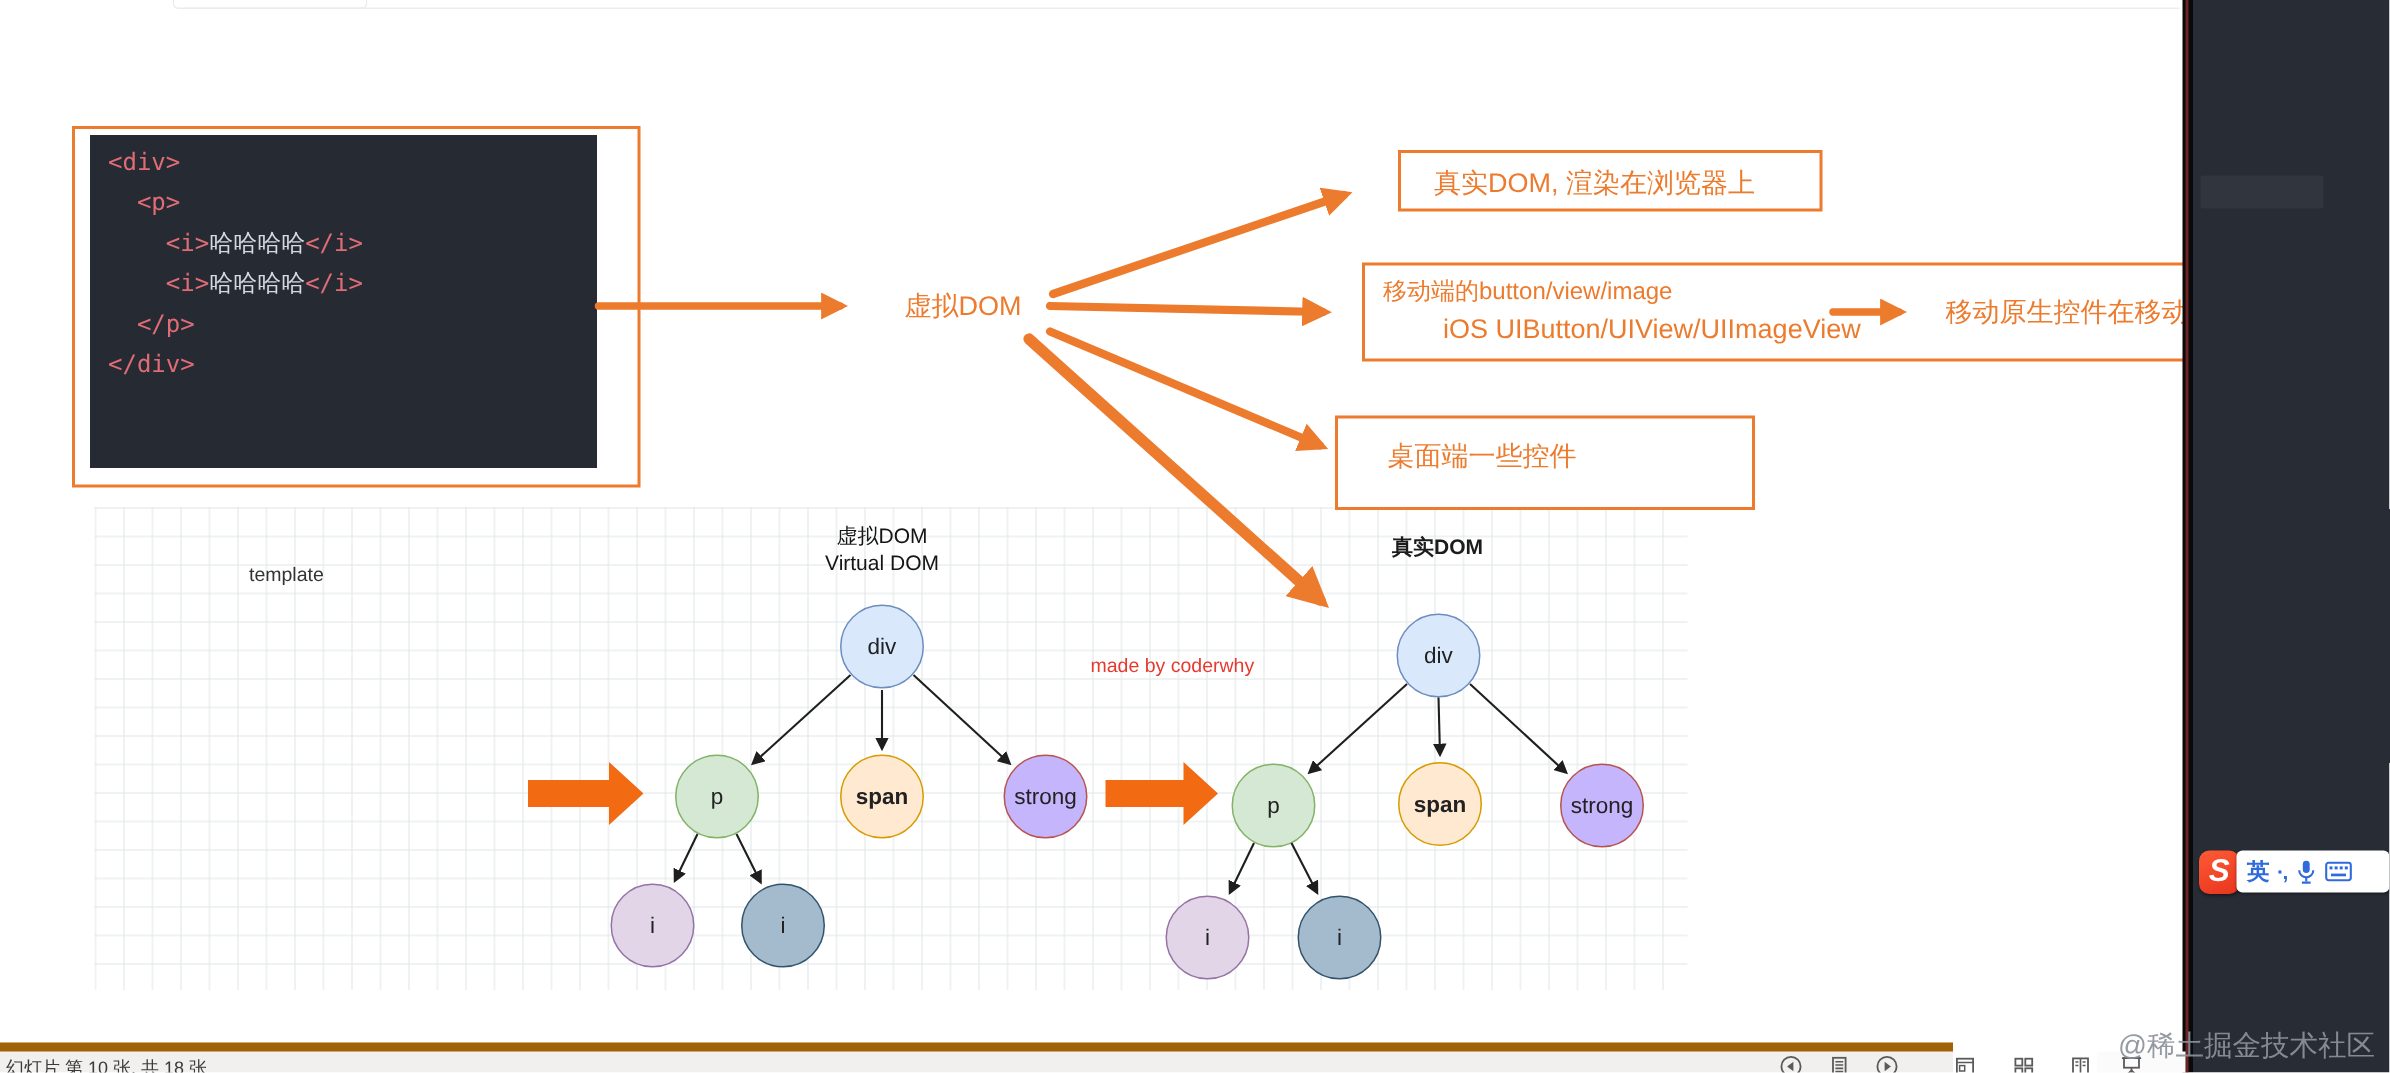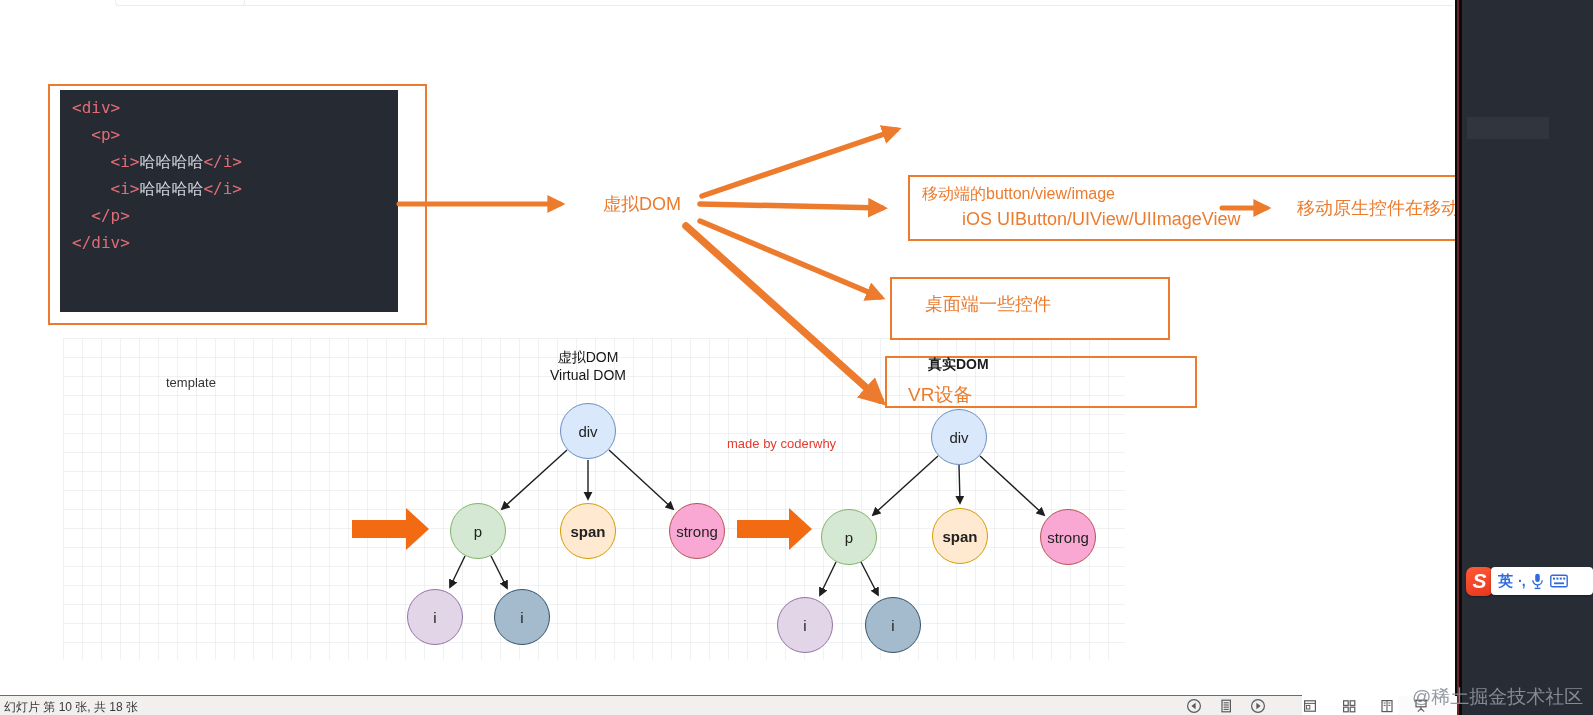--- a/index.html
+++ b/index.html
@@ -52,36 +52,36 @@
   .vdom-label { position:absolute; left:528px; top:348px; width:120px; text-align:center;
     font-size:14px; line-height:18px; color:#151515; z-index:2; }
   .realdom-label { position:absolute; left:928px; top:356px; font-size:14px; font-weight:600; color:#1c1c1c; z-index:2; }
   .credit { position:absolute; left:727px; top:436px; font-size:13px; color:#e63a30; z-index:2; }
 
   .node { position:absolute; width:56px; height:56px; border-radius:50%; z-index:2;
     display:flex; align-items:center; justify-content:center; font-size:15px; color:#222; }
   .n-div    { background:#dae8fc; border:1.5px solid #6c8ebf; }
   .n-p      { background:#d5e8d4; border:1.5px solid #82b366; }
   .n-span   { background:#ffe9d1; border:1.5px solid #d79b00;font-weight:bold; }
-  .n-strong { background:#f9a8d4; border:1.5px solid #b85450; }
+  .n-strong { background:#c4b5fd; border:1.5px solid #b85450; }
   .n-i1     { background:#e1d5e7; border:1.5px solid #9673a6; }
   .n-i2     { background:#a4bbce; border:1.5px solid #33536b; }
 
   
   #arrows { position:absolute; left:0; top:0; z-index:4; pointer-events:none; }
 
   
   .dark-panel { position:absolute; left:1462px; top:0; width:131px; height:715px; background:#282c35; z-index:1; }
   .panel-patch { position:absolute; left:5px; top:117px; width:82px; height:22px; background:#31353e; border-radius:2px; }
   .black-strip { position:absolute; left:1455px; top:0; width:7px; height:715px; background:#0a0a0c; z-index:3; }
   .red-line { position:absolute; left:2px; top:0; width:2px; height:715px; background:#6d2323; }
 
   
   .status-bar { position:absolute; left:0; top:695px; width:1302px; height:20px; background:#f1f0ef;
-    border-top:1px solid #a16207; z-index:6; }
+    border-top:6px solid #a16207; z-index:6; }
   .status-text { position:absolute; left:4px; top:3px; font-size:12px; color:#3a3a3a; }
   .sb-btn { position:absolute; top:2px; width:18px; height:16px; display:flex; align-items:center; justify-content:center; }
   .sb-highlight { position:absolute; left:1398px; top:0; width:59px; height:20px; background:#fbfbfb; }
 
   
   .ime-bar { position:absolute; left:1466px; top:565px; height:32px; z-index:8; display:flex; align-items:center; }
   .ime-logo { width:27px; height:29px; border-radius:7px; background:linear-gradient(160deg,#ff5a36,#e8351d);
     color:#fff; font-weight:bold; font-style:italic; font-size:21px; line-height:28px; text-align:center;
     box-shadow:0 1px 2px rgba(0,0,0,.4); }
   .ime-pill { margin-left:-2px; height:28px; width:102px; background:#fff; border-radius:4px;
@@ -109,30 +109,30 @@
         <div class="code-line"><span class="ct-t">&lt;div&gt;</span></div>
         <div class="code-line"><span class="ct-s">  </span><span class="ct-t">&lt;p&gt;</span></div>
         <div class="code-line"><span class="ct-s">    </span><span class="ct-t">&lt;i&gt;</span><span class="ct-x">哈哈哈哈</span><span class="ct-t">&lt;/i&gt;</span></div>
         <div class="code-line"><span class="ct-s">    </span><span class="ct-t">&lt;i&gt;</span><span class="ct-x">哈哈哈哈</span><span class="ct-t">&lt;/i&gt;</span></div>
         <div class="code-line"><span class="ct-s">  </span><span class="ct-t">&lt;/p&gt;</span></div>
         <div class="code-line"><span class="ct-t">&lt;/div&gt;</span></div>
       </div>
 
     <div class="hub-label">虚拟DOM</div>
 
+    <div class="obox obox1">
+      <span class="t">真实DOM, 渲染在浏览器上</span>
+    </div>
     <div class="obox obox2">
       <span class="l1">移动端的button/view/image</span>
       <span class="l2">iOS UIButton/UIView/UIImageView</span>
       <span class="res">移动原生控件在移动端显示出来</span>
     </div>
     <div class="obox obox3">
       <span class="t">桌面端一些控件</span>
-    </div>
-    <div class="obox obox4">
-      <span class="t">VR设备</span>
     </div>
 
     <div class="grid-area"></div>
     <div class="template-label">template</div>
     <div class="vdom-label">
       <div>虚拟DOM</div>
       <div>Virtual DOM</div>
     </div>
     <div class="realdom-label">真实DOM</div>
     <div class="credit">made by coderwhy</div>

